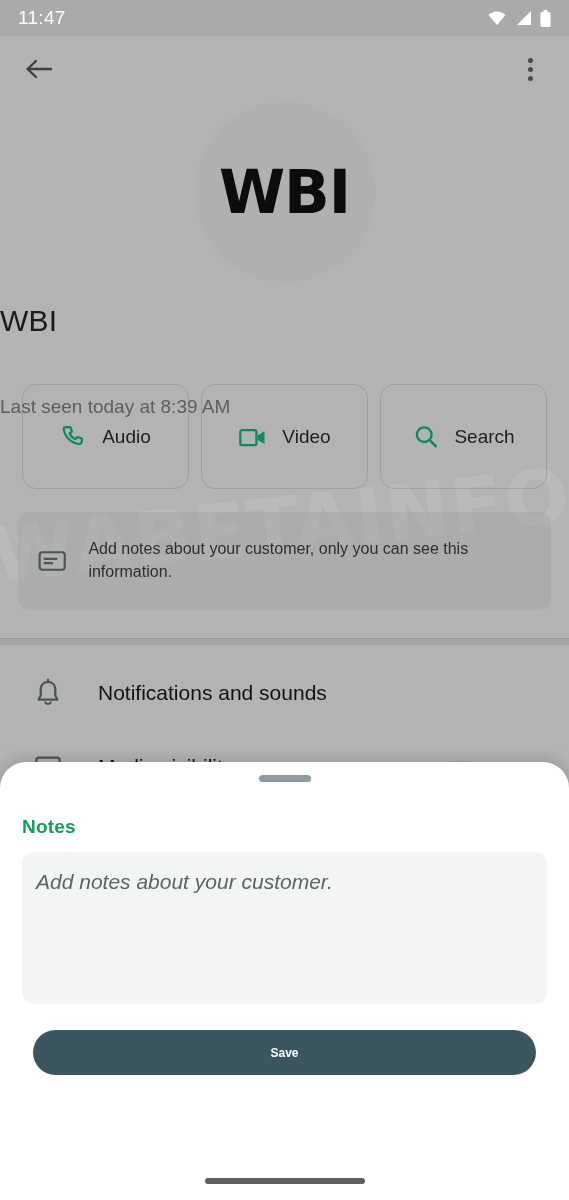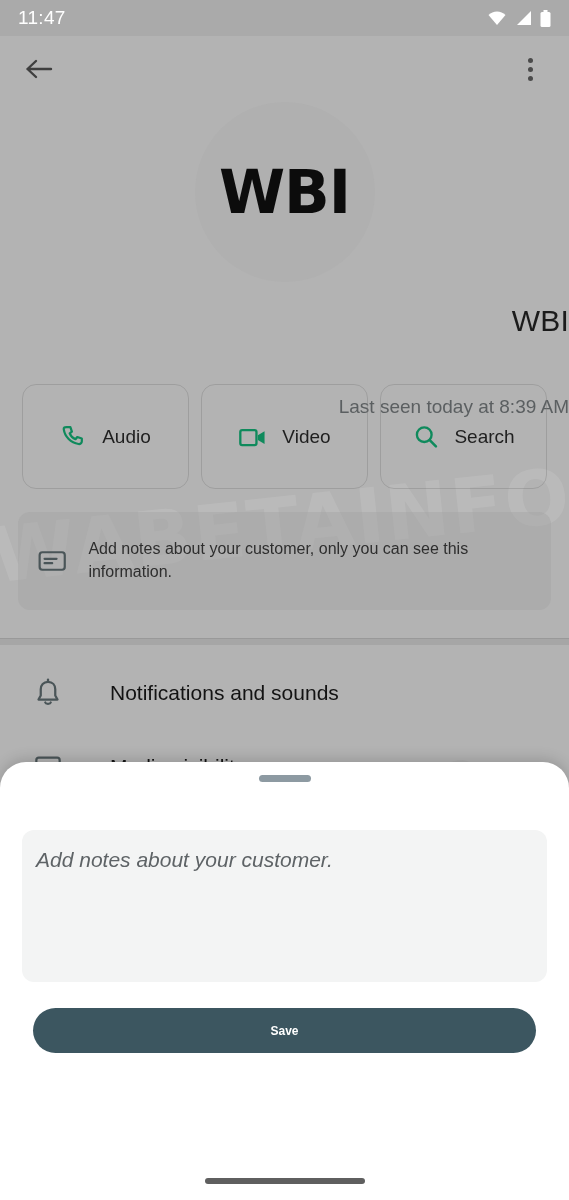--- a/index.html
+++ b/index.html
@@ -79,21 +79,21 @@
   .icon-btn {
     display:flex; align-items:center; justify-content:center;
     width:34px; height:34px;
   }
   .dots { display:flex; flex-direction:column; gap:4px; align-items:center; }
   .dots span { width:5px; height:5px; border-radius:50%; background:#4a4a4a; display:block; }
 
   
   .profile {
     position:absolute; top:102px; left:0; right:0;
-    text-align:right;
+    text-align:left;
   }
   .avatar-wrap {
     width:180px; height:180px;
     margin:0 auto;
     border-radius:50%;
     display:flex; align-items:center; justify-content:center;
     background:#b0b0b0;
   }
   .avatar-logo {
     font-family:"DejaVu Sans", sans-serif;
@@ -156,21 +156,21 @@
     background:rgba(150,150,150,0.45);
     border-top:1px solid rgba(140,140,140,0.5);
   }
 
   
   .settings-row {
     position:absolute; left:0; right:0;
     height:74px;
     display:flex; align-items:center;
     padding:0 34px;
-    gap:48px;
+    gap:36px;
   }
   .settings-row.r1 { top:656px; }
   .settings-row.r2 { top:730px; }
   .settings-label {
     font-size:21px;
     color:#131313;
   }
 
   
   .sheet {
@@ -336,20 +336,21 @@
       </svg>
       <div class="settings-label">Media visibility</div>
     </div>
 
     <div class="watermark2">WABETAINFO</div>
   </div>
 
   <div class="sheet">
     <div class="sheet-handle"></div>
     <div class="sheet-body">
+      <div class="notes-label">Notes</div>
       <div class="notes-field">
         <div class="notes-placeholder">Add notes about your customer.</div>
       </div>
       <button class="save-btn">Save</button>
     </div>
   </div>
 
   <div class="gesture-bar"></div>
 </div>
 

